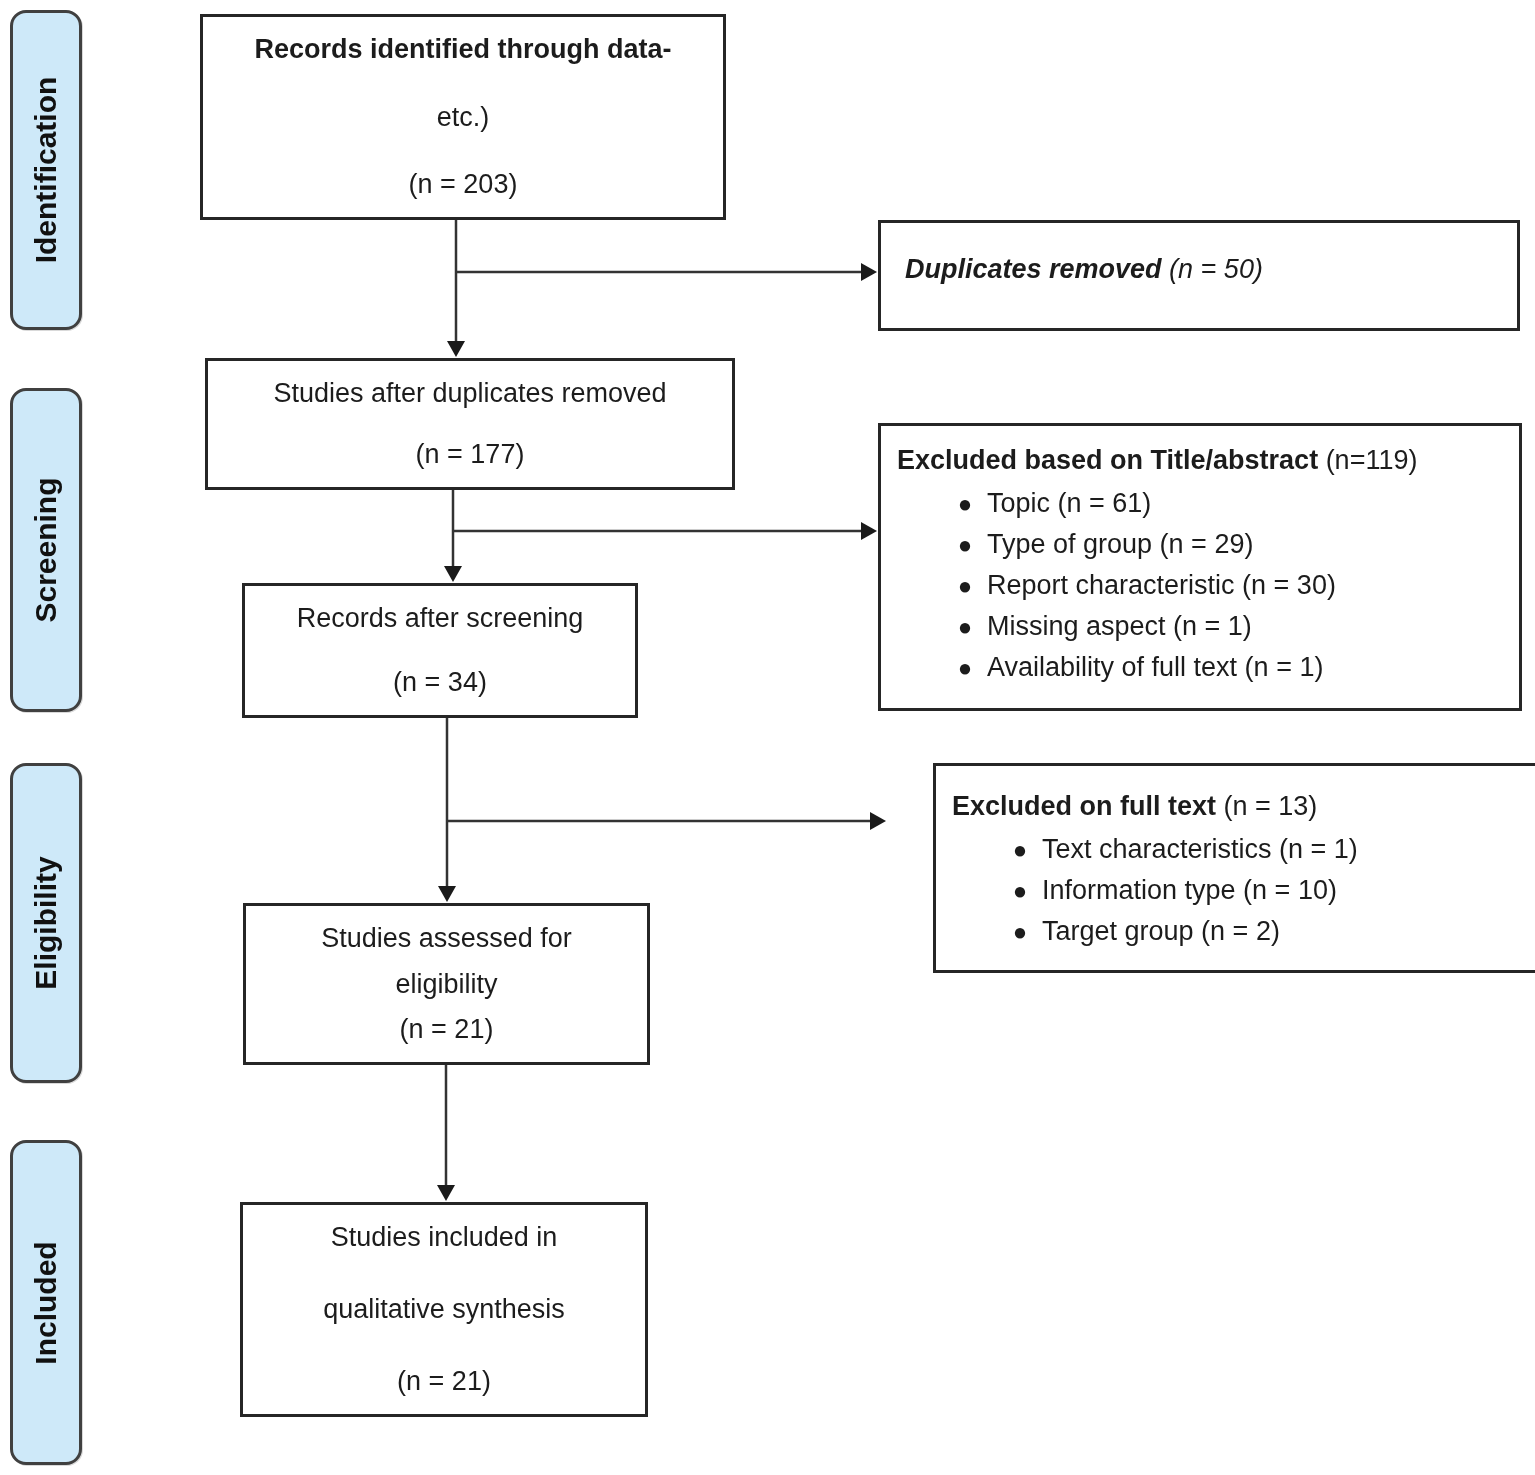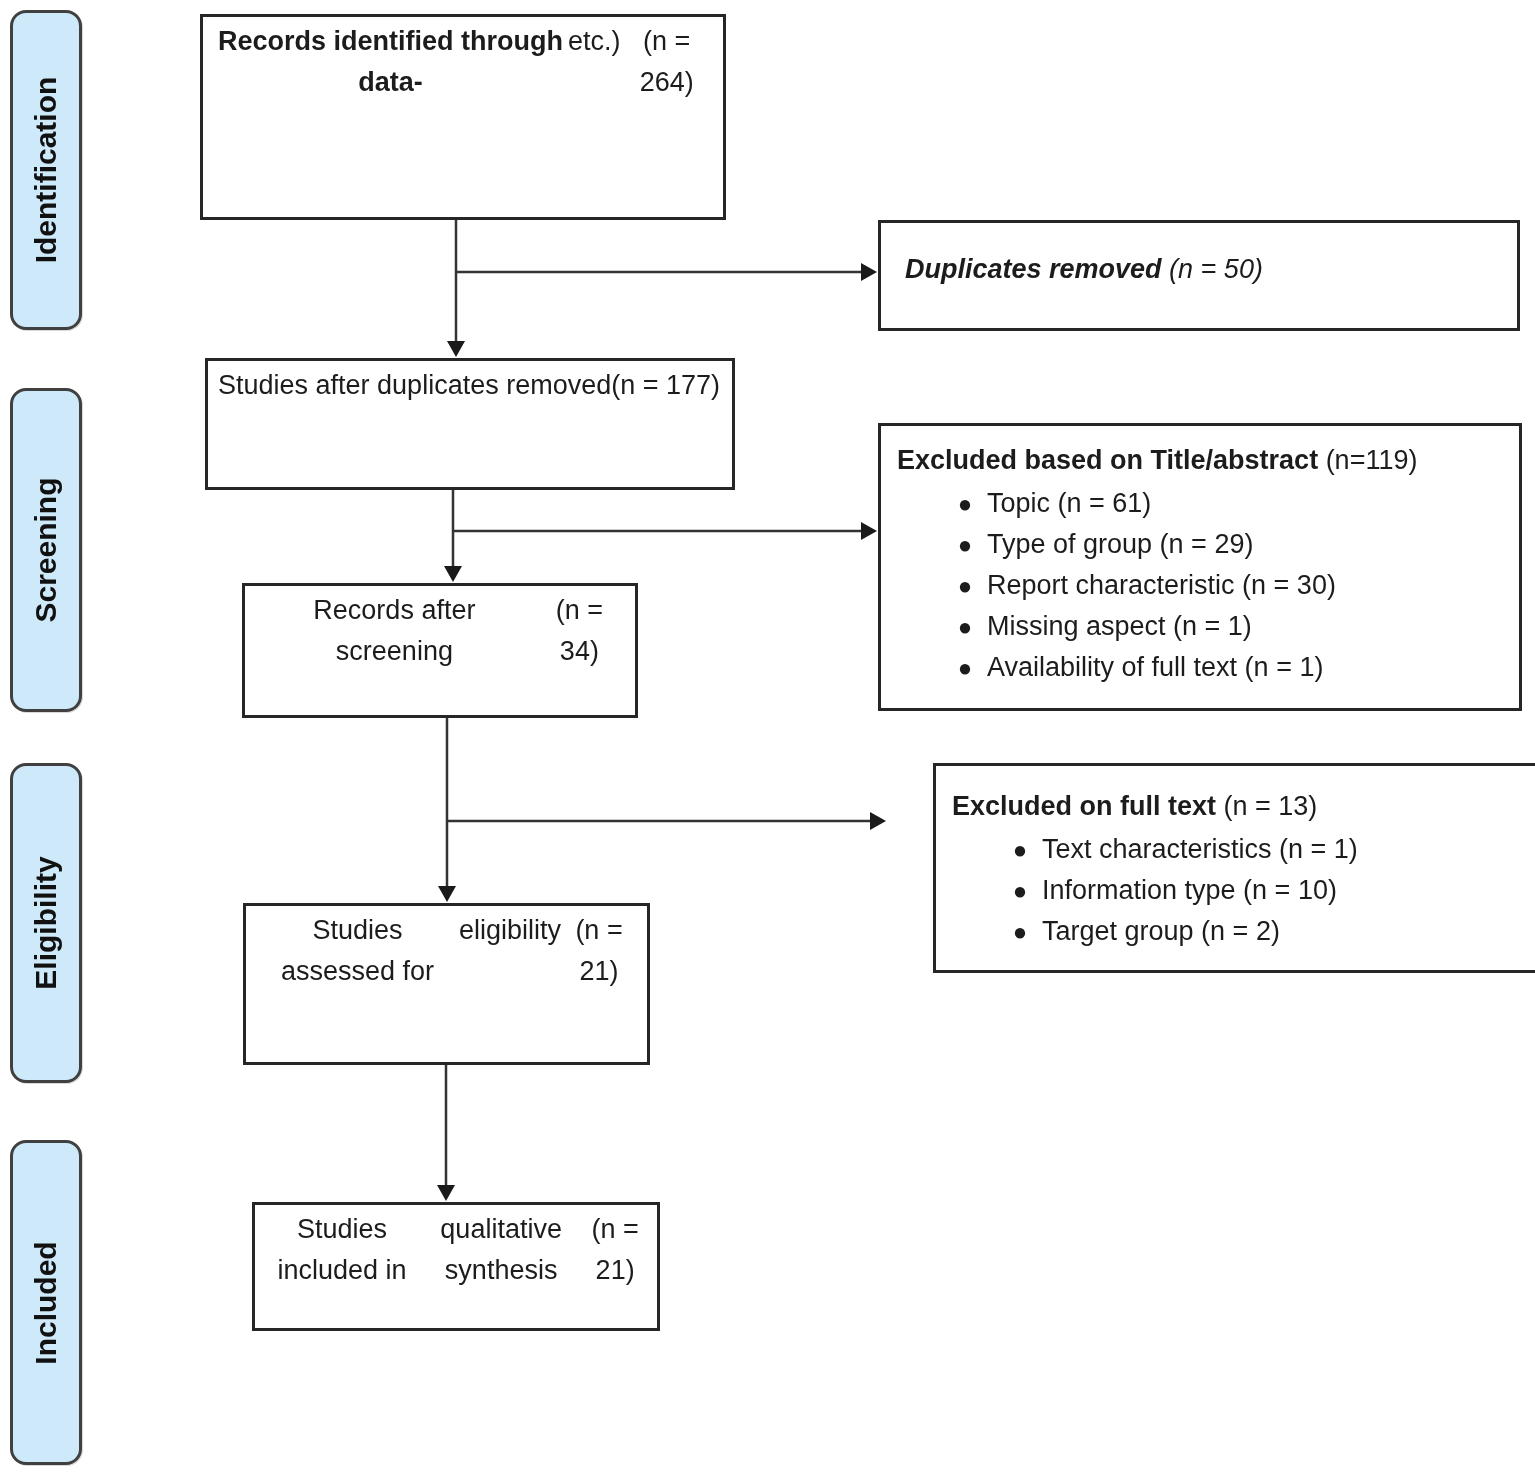--- a/index.html
+++ b/index.html
@@ -38,35 +38,35 @@
   
   .fbox {
     position:absolute;
     background:#ffffff;
     border:3px solid #262626;
     box-sizing:border-box;
     font-size:27px;
     line-height:41px;
   }
   .fbox.center {
-    display:flex; flex-direction:row;
-    justify-content:flex-start;
+    display:flex; flex-direction:column;
+    justify-content:space-between;
     text-align:center;
-    padding:4px 10px;
+    padding:12px 10px;
   }
   .b { font-weight:bold; }
 
   .box1  { left:200px; top:14px;   width:526px; height:206px; }
   .dup   { left:878px; top:220px;  width:642px; height:111px; padding:26px 10px 0 24px;font-style:italic; }
   .box2  { left:205px; top:358px;  width:530px; height:132px; }
   .exclTA{ left:878px; top:423px;  width:644px; height:288px; padding:14px 8px 8px 16px; }
   .box3  { left:242px; top:583px;  width:396px; height:135px; }
   .exclFT{ left:888px; top:763px;  width:620px; height:210px; padding:20px 8px 8px 16px;margin-left:45px; }
   .box4  { left:243px; top:903px;  width:407px; height:162px; }
-  .box5  { left:240px; top:1202px; width:408px; height:129px;margin-left:12px; }
+  .box5  { left:240px; top:1202px; width:408px; height:215px; }
 
   .excl ul { list-style:none; margin:2px 0 0 0; padding:0; }
   .excl li { display:flex; align-items:baseline; }
   .excl .dot { flex:none; width:44px; margin-left:46px; text-align:center; font-size:24px; }
 </style>
 </head>
 <body>
 
 <div id="diagram">
 
@@ -118,21 +118,21 @@
   </div>
   <div class="stage stage-included">
     <span class="vlabel">Included</span>
   </div>
 
   <div class="fbox center box1">
     <div>
       <span class="b">Records identified through data-</span>
     </div>
     <div>etc.)</div>
-    <div>(n = 264)</div>
+    <div>(n = 203)</div>
   </div>
 
   <div class="fbox dup">
     <span class="b">Duplicates removed</span><span> (n = 50)</span>
   </div>
 
   <div class="fbox center box2">
     <div>Studies after duplicates removed</div>
     <div>(n = 177)</div>
   </div>

